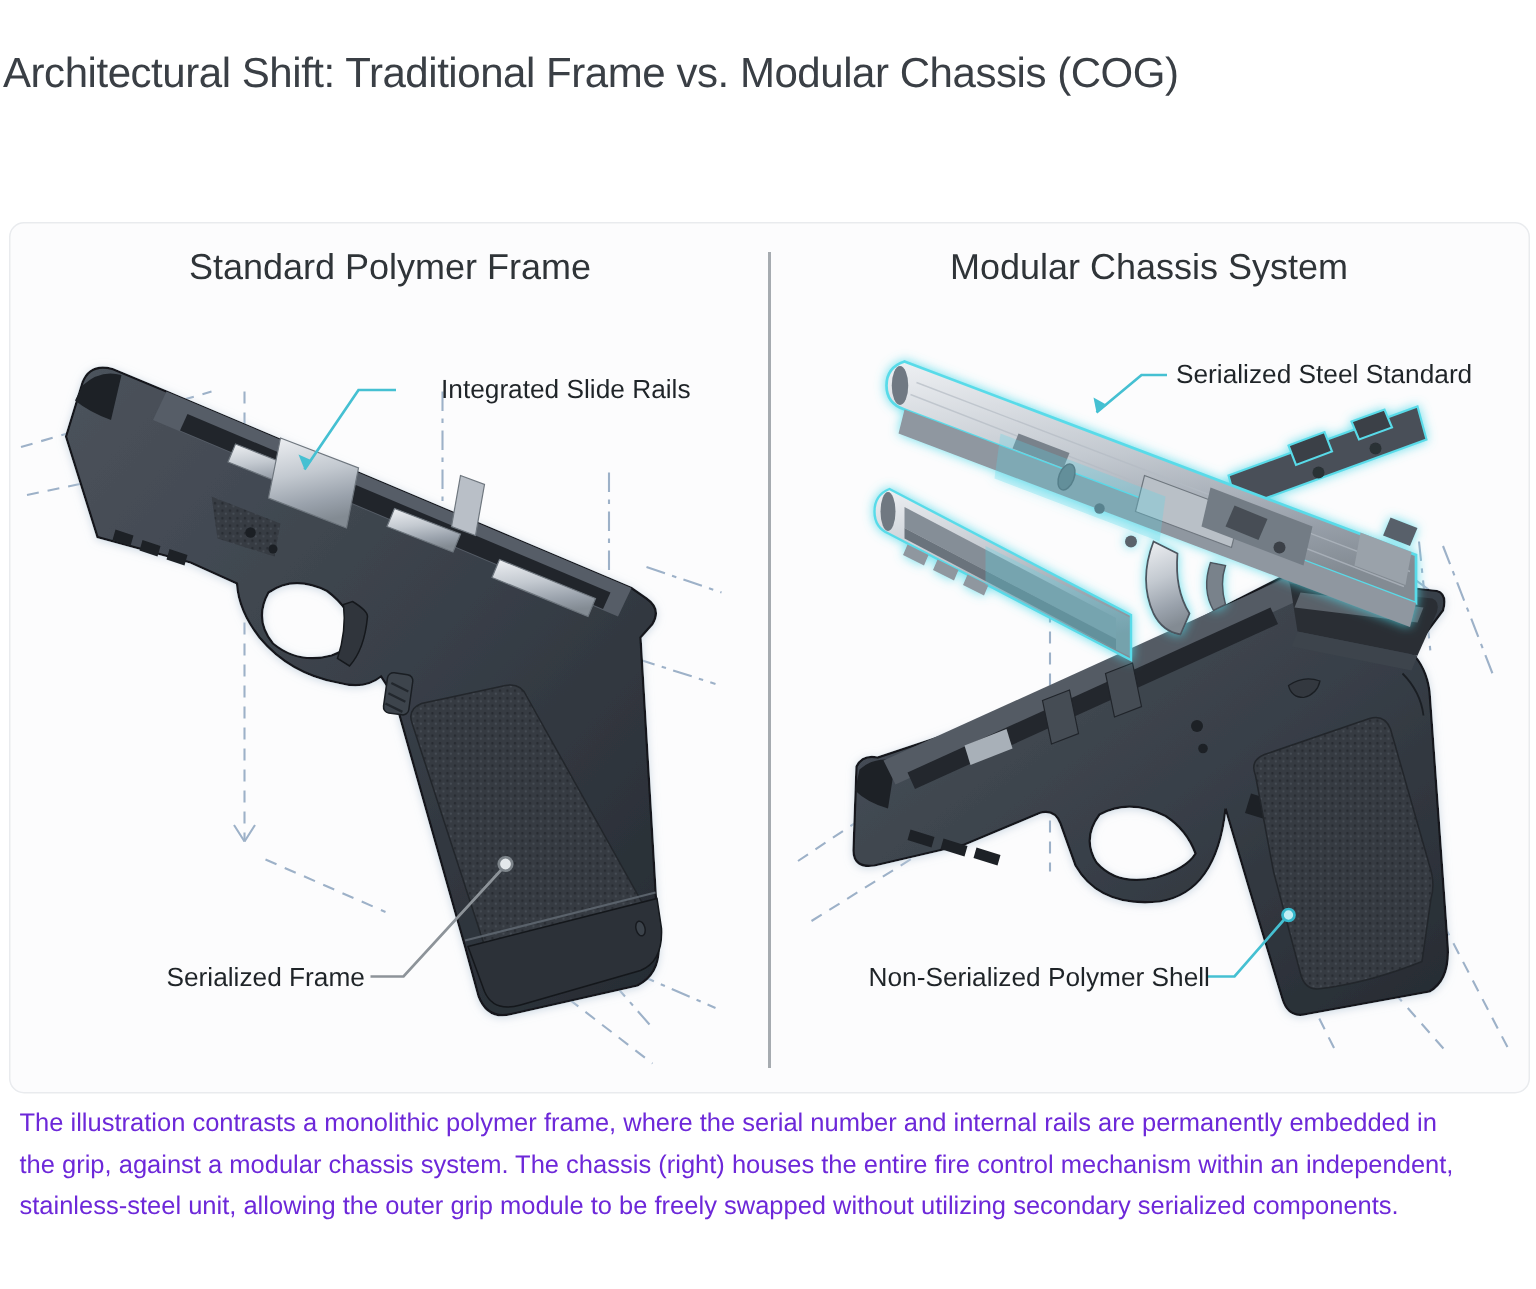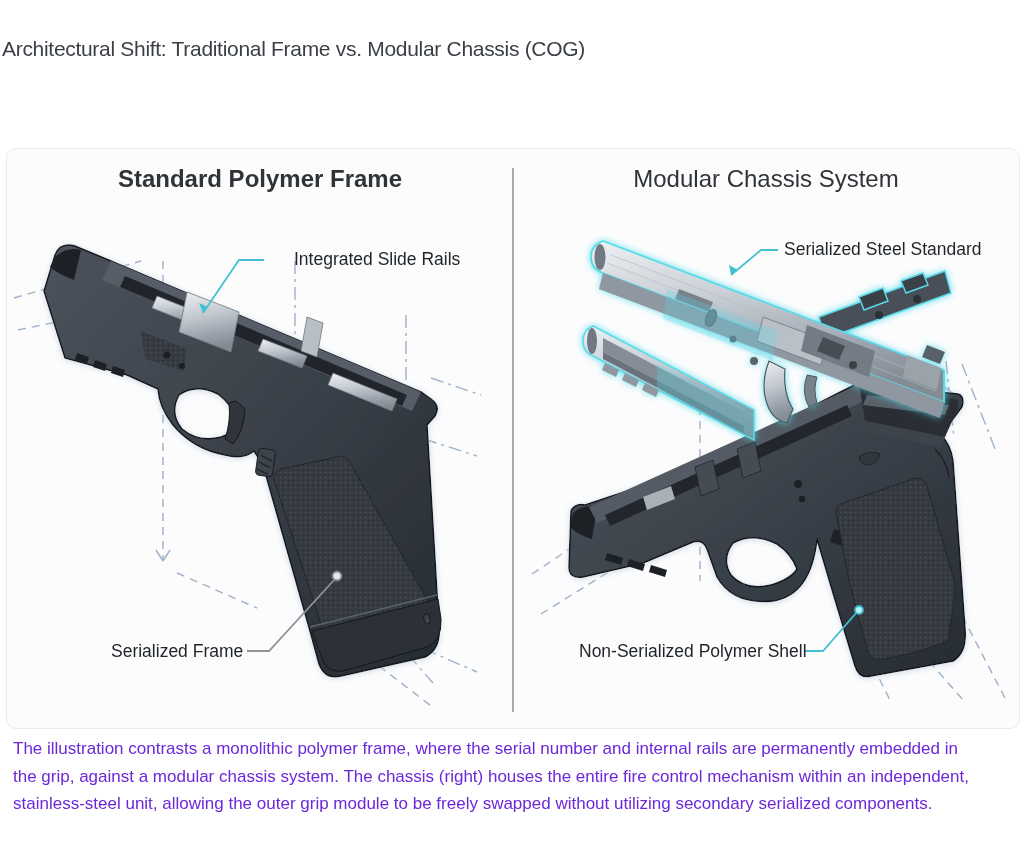--- a/index.html
+++ b/index.html
@@ -2,34 +2,34 @@
 <html><head>
 <meta charset="utf-8">
 <style>
   html,body{margin:0;padding:0;}
   body{
     width:1024px;height:859px;position:relative;overflow:hidden;
     background:#ffffff;font-family:"Liberation Sans",sans-serif;
   }
   .page-title{
     position:absolute;left:2px;top:26px;width:960px;margin:0;
-    font-size:21px;font-weight:400;line-height:45px;letter-spacing:-0.3px;
+    font-size:28px;font-weight:400;line-height:45px;letter-spacing:-0.3px;
     color:#3a3f45;
   }
   .figure-panel{
     position:absolute;left:6px;top:148px;width:1012px;height:579px;
     background:#fcfcfd;border:1px solid #e9ebee;border-radius:10px;
     box-sizing:content-box;
   }
   .fig-svg{position:absolute;left:0;top:0;width:1012px;height:579px;}
   .col-heading{
     position:absolute;top:16px;width:506px;text-align:center;
     font-size:24px;font-weight:500;color:#2f3438;
   }
-  .col-heading.left{left:0;font-weight:bold;}
+  .col-heading.left{left:0;}
   .col-heading.right{left:506px;}
   .fig-label{
     position:absolute;font-size:17.5px;font-weight:500;color:#1f2428;
     white-space:nowrap;
   }
   #lab-rails{left:263px;top:100px;margin-left:24px;}
   #lab-chassis{left:777px;top:90px;}
   #lab-frame{left:104px;top:492px;text-align:right;}
   #lab-shell{left:572px;top:492px;}
   .figure-caption{

